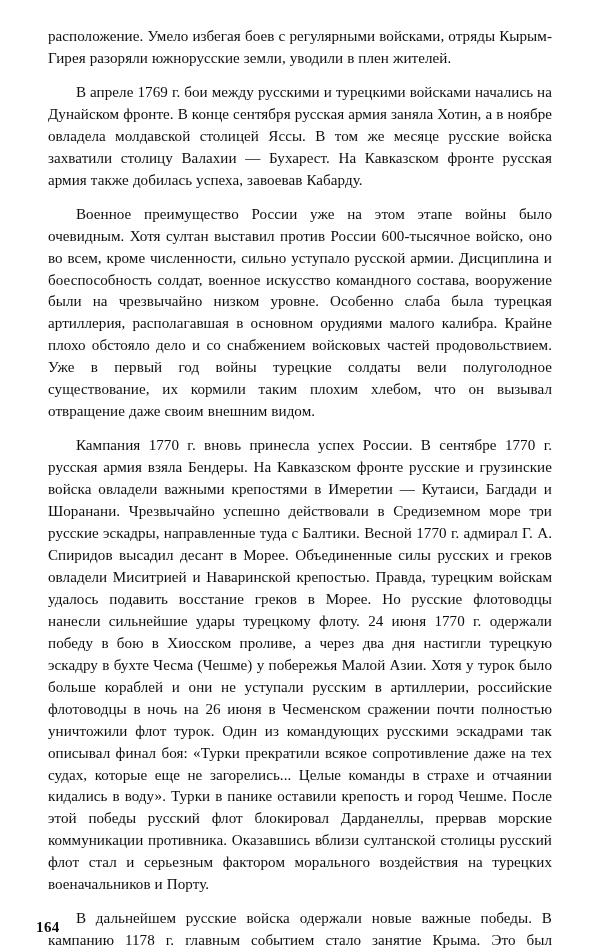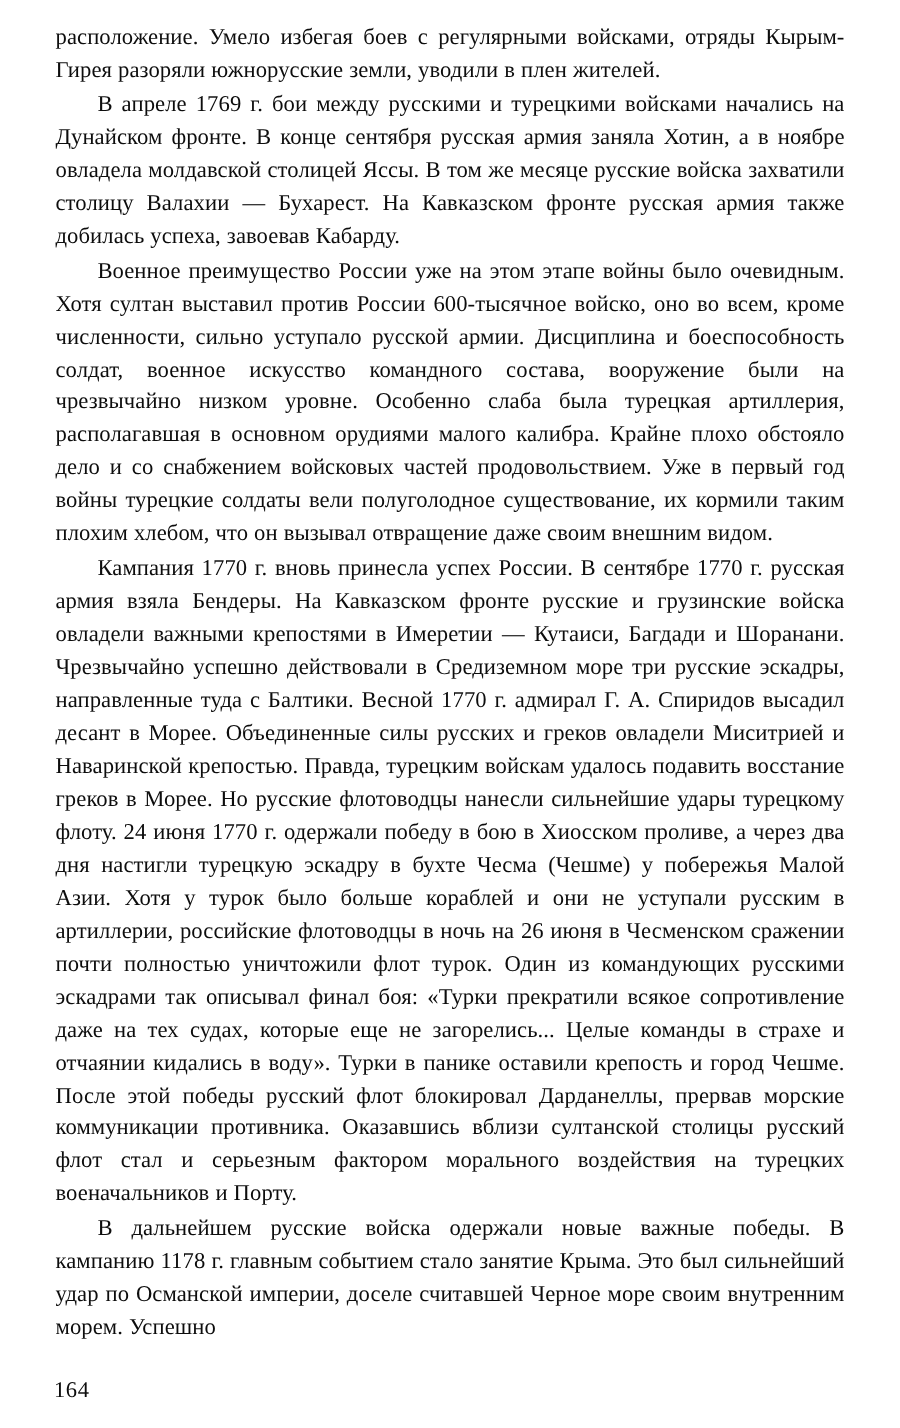--- a/index.html
+++ b/index.html
@@ -25,32 +25,32 @@
   .body-text {
     font-size: 15.1px;
     line-height: 1.455;
     text-align: justify;
     text-justify: inter-word;
     letter-spacing: 0.05px;
     word-spacing: 0.2px;
     color: #0d0d0d;
   }
   .body-text p {
-    margin: 1px;
+    margin: 12px;
     text-indent: 1.85em;
   }
   .body-text p.first {
     text-indent: 0;
   }
   .folio {
     position: absolute;
     left: 36px;
     bottom: 16px;
     font-size: 15px;
-    font-weight: normal;
+    font-weight: bold;
     letter-spacing: 0.4px;
     color: #0d0d0d;
   }
 </style>
 </head>
 <body>
 
 <div class="page">
   <div class="body-text">
     <p class="first">расположение. Умело избегая боев с регулярными войсками, отряды Кырым-Гирея разоряли южнорусские земли, уводили в плен жителей.</p>

